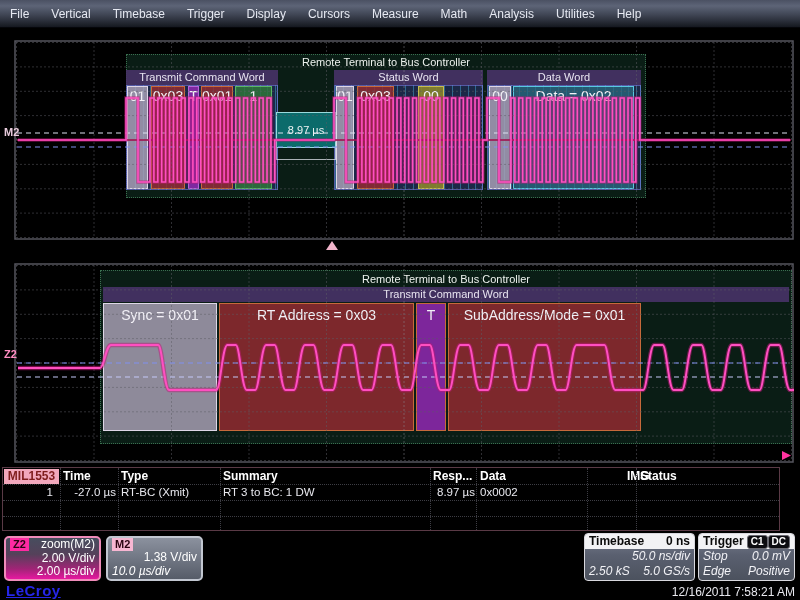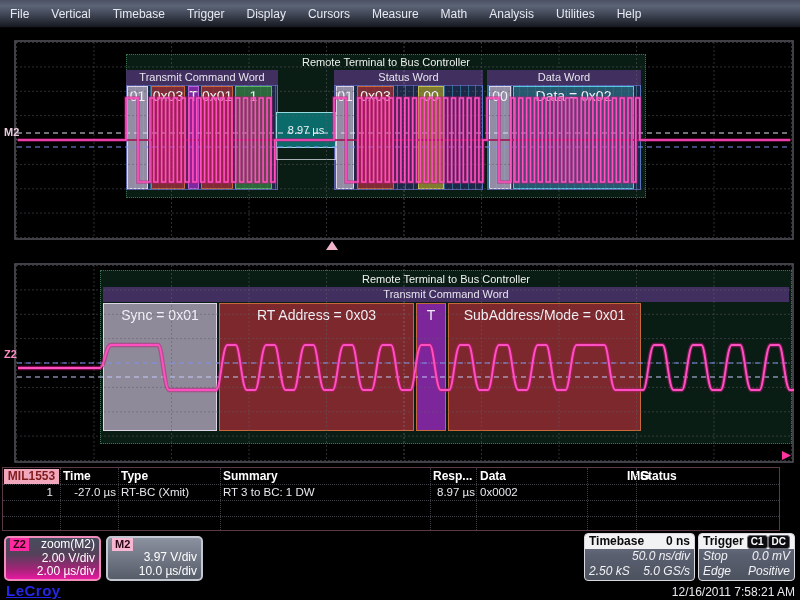--- a/index.html
+++ b/index.html
@@ -229,23 +229,23 @@
     <div class="row" style="justify-content:flex-end;">
         <span>2.00 µs/div</span>
       </div>
   </div>
 
   <div class="abs desc m2box" style="left:106px;top:536px;width:97px;height:45px;">
     <div class="row" style="justify-content:flex-start;">
       <span class="badge m2badge">M2</span>
     </div>
     <div class="row" style="justify-content:flex-end;">
-        <span>3.97 V/div</span>
-      </div>
-    <div class="row" style="justify-content:flex-end;">
+        <span>1.38 V/div</span>
+      </div>
+    <div class="row" style="justify-content:flex-start;font-style:italic;">
         <span>10.0 µs/div</span>
       </div>
   </div>
 
   <div class="abs info" style="left:584px;top:533px;width:111px;height:48px;">
     <div class="hd">
       <span>Timebase</span>
       <span>0 ns</span>
     </div>
     <div class="row" style="justify-content:flex-end;">

